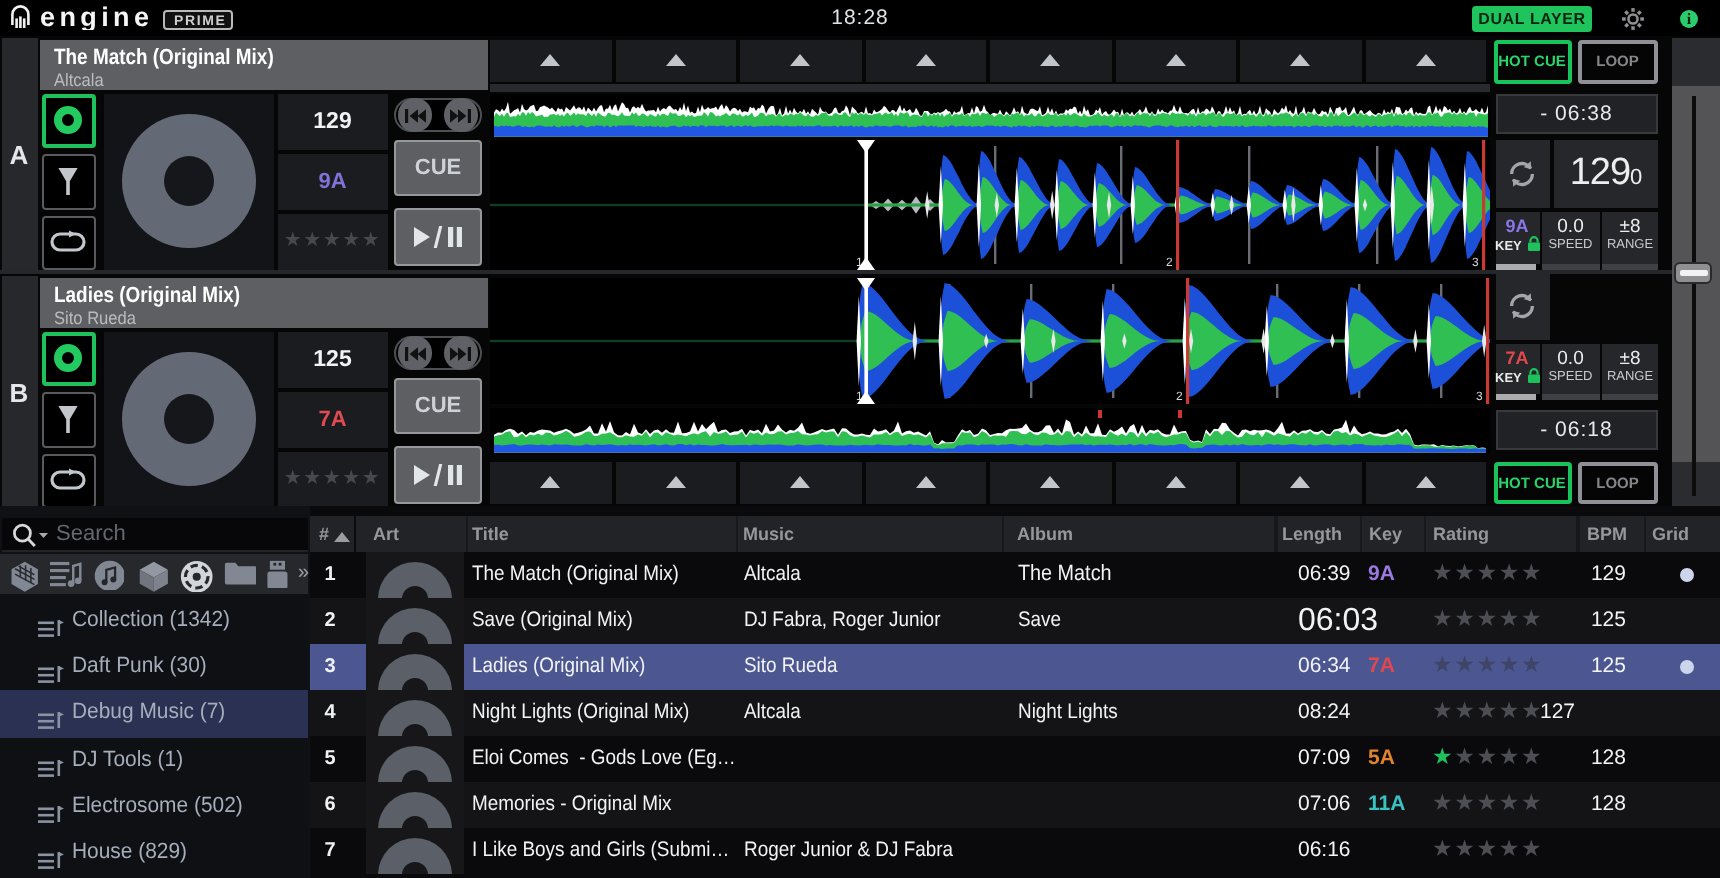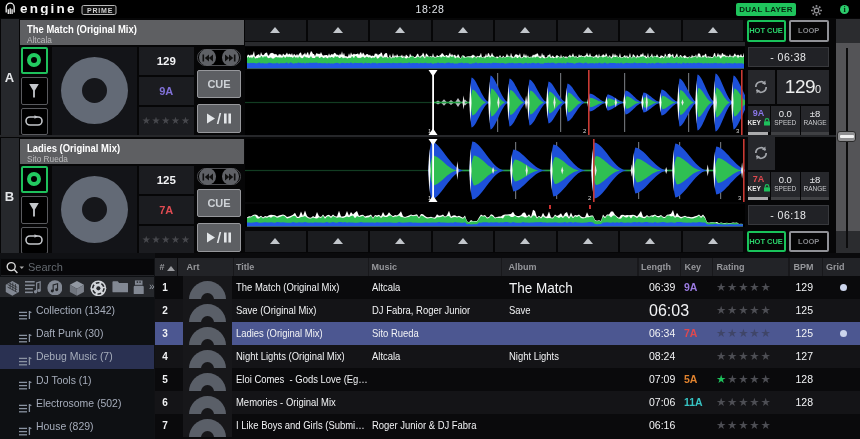--- a/index.html
+++ b/index.html
@@ -539,21 +539,21 @@
 <div class="ab" style="left:788px;top:258px;width:1.7px;height:18.3px;background:#0d0d0f;opacity:0.5"></div>
 <div class="ab" style="left:821.5px;top:258px;width:1.7px;height:18.3px;background:#0d0d0f;opacity:0.5"></div>
 <div class="ab" style="left:155px;top:276.3px;width:705px;height:23px;background:#0a0a0c"></div>
 <div class="ab" style="left:182.5px;top:276.3px;width:49px;height:23px;background:#17171a;overflow:hidden">
       <div style="position:absolute;left:6.5px;top:5px;width:37px;height:18.5px;background:#5a5f68;border-radius:18.5px 18.5px 0 0"></div>
       <div style="position:absolute;left:18.5px;top:17px;width:13px;height:6.5px;background:#17171a;border-radius:6.5px 6.5px 0 0"></div>
     </div>
 <div class="ab" style="left:155.5px;top:276.3px;height:23px;line-height:23px;width:19px;text-align:center;font-size:10px;font-weight:bold;color:#f0f1f3">1</div>
 <div class="ab" style="left:236px;top:276.3px;height:23px;line-height:23px;width:133px;font-size:10.5px;color:#f2f3f5;white-space:nowrap"><span style="display:inline-block;transform:scaleX(0.9);transform-origin:left">The Match (Original Mix)</span></div>
 <div class="ab" style="left:371.5px;top:276.3px;height:23px;line-height:23px;width:134px;font-size:10.5px;color:#f2f3f5;white-space:nowrap"><span style="display:inline-block;transform:scaleX(0.9);transform-origin:left">Altcala</span></div>
-<div class="ab" style="left:508.5px;top:276.3px;height:23px;line-height:23px;width:128px;font-size:15px;color:#f2f3f5;white-space:nowrap"><span style="display:inline-block;transform:scaleX(0.9);transform-origin:left">The Match</span></div>
+<div class="ab" style="left:508.5px;top:276.3px;height:23px;line-height:23px;width:128px;font-size:11px;color:#f2f3f5;white-space:nowrap"><span style="display:inline-block;transform:scaleX(0.9);transform-origin:left">The Match</span></div>
 <div class="ab" style="left:649px;top:276.3px;height:23px;line-height:23px;width:26px;font-size:10.5px;color:#f2f3f5">06:39</div>
 <div class="ab" style="left:684px;top:276.3px;height:23px;line-height:23px;font-size:10.5px;font-weight:bold;color:#9a7ae0">9A</div>
 <div class="ab" style="left:716px;top:276.3px;height:23px;line-height:23px;font-size:11.5px;color:#4d4e54;letter-spacing:0.8px">★★★★★</div>
 <div class="ab" style="left:770px;top:276.3px;height:23px;line-height:23px;width:43px;text-align:right;font-size:10.5px;color:#f2f3f5">129</div>
 <div class="ab" style="left:840px;top:284.3px;width:7px;height:7px;border-radius:50%;background:#ccd5ec"></div>
 <div class="ab" style="left:155px;top:299.3px;width:705px;height:23px;background:#141417"></div>
 <div class="ab" style="left:182.5px;top:299.3px;width:49px;height:23px;background:#17171a;overflow:hidden">
       <div style="position:absolute;left:6.5px;top:5px;width:37px;height:18.5px;background:#5a5f68;border-radius:18.5px 18.5px 0 0"></div>
       <div style="position:absolute;left:18.5px;top:17px;width:13px;height:6.5px;background:#17171a;border-radius:6.5px 6.5px 0 0"></div>
     </div>
@@ -581,21 +581,21 @@
 <div class="ab" style="left:182.5px;top:345.3px;width:49px;height:23px;background:#17171a;overflow:hidden">
       <div style="position:absolute;left:6.5px;top:5px;width:37px;height:18.5px;background:#5a5f68;border-radius:18.5px 18.5px 0 0"></div>
       <div style="position:absolute;left:18.5px;top:17px;width:13px;height:6.5px;background:#17171a;border-radius:6.5px 6.5px 0 0"></div>
     </div>
 <div class="ab" style="left:155.5px;top:345.3px;height:23px;line-height:23px;width:19px;text-align:center;font-size:10px;font-weight:bold;color:#f0f1f3">4</div>
 <div class="ab" style="left:236px;top:345.3px;height:23px;line-height:23px;width:133px;font-size:10.5px;color:#f2f3f5;white-space:nowrap"><span style="display:inline-block;transform:scaleX(0.9);transform-origin:left">Night Lights (Original Mix)</span></div>
 <div class="ab" style="left:371.5px;top:345.3px;height:23px;line-height:23px;width:134px;font-size:10.5px;color:#f2f3f5;white-space:nowrap"><span style="display:inline-block;transform:scaleX(0.9);transform-origin:left">Altcala</span></div>
 <div class="ab" style="left:508.5px;top:345.3px;height:23px;line-height:23px;width:128px;font-size:10.5px;color:#f2f3f5;white-space:nowrap"><span style="display:inline-block;transform:scaleX(0.9);transform-origin:left">Night Lights</span></div>
 <div class="ab" style="left:649px;top:345.3px;height:23px;line-height:23px;width:26px;font-size:10.5px;color:#f2f3f5">08:24</div>
 <div class="ab" style="left:716px;top:345.3px;height:23px;line-height:23px;font-size:11.5px;color:#4d4e54;letter-spacing:0.8px">★★★★★</div>
-<div class="ab" style="left:770px;top:345.3px;height:23px;line-height:23px;width:43px;text-align:right;font-size:10.5px;color:#f2f3f5">127</div>
+<div class="ab" style="left:770px;top:345.3px;height:23px;line-height:23px;width:43px;font-size:10.5px;color:#f2f3f5">127</div>
 <div class="ab" style="left:155px;top:368.3px;width:705px;height:23px;background:#0a0a0c"></div>
 <div class="ab" style="left:182.5px;top:368.3px;width:49px;height:23px;background:#17171a;overflow:hidden">
       <div style="position:absolute;left:6.5px;top:5px;width:37px;height:18.5px;background:#5a5f68;border-radius:18.5px 18.5px 0 0"></div>
       <div style="position:absolute;left:18.5px;top:17px;width:13px;height:6.5px;background:#17171a;border-radius:6.5px 6.5px 0 0"></div>
     </div>
 <div class="ab" style="left:155.5px;top:368.3px;height:23px;line-height:23px;width:19px;text-align:center;font-size:10px;font-weight:bold;color:#f0f1f3">5</div>
 <div class="ab" style="left:236px;top:368.3px;height:23px;line-height:23px;width:133px;font-size:10.5px;color:#f2f3f5;white-space:nowrap"><span style="display:inline-block;transform:scaleX(0.9);transform-origin:left">Eloi Comes&nbsp; - Gods Love (Eg…</span></div>
 <div class="ab" style="left:371.5px;top:368.3px;height:23px;line-height:23px;width:134px;font-size:10.5px;color:#f2f3f5;white-space:nowrap"><span style="display:inline-block;transform:scaleX(0.9);transform-origin:left"></span></div>
 <div class="ab" style="left:508.5px;top:368.3px;height:23px;line-height:23px;width:128px;font-size:10.5px;color:#f2f3f5;white-space:nowrap"><span style="display:inline-block;transform:scaleX(0.9);transform-origin:left"></span></div>
 <div class="ab" style="left:649px;top:368.3px;height:23px;line-height:23px;width:26px;font-size:10.5px;color:#f2f3f5">07:09</div>

